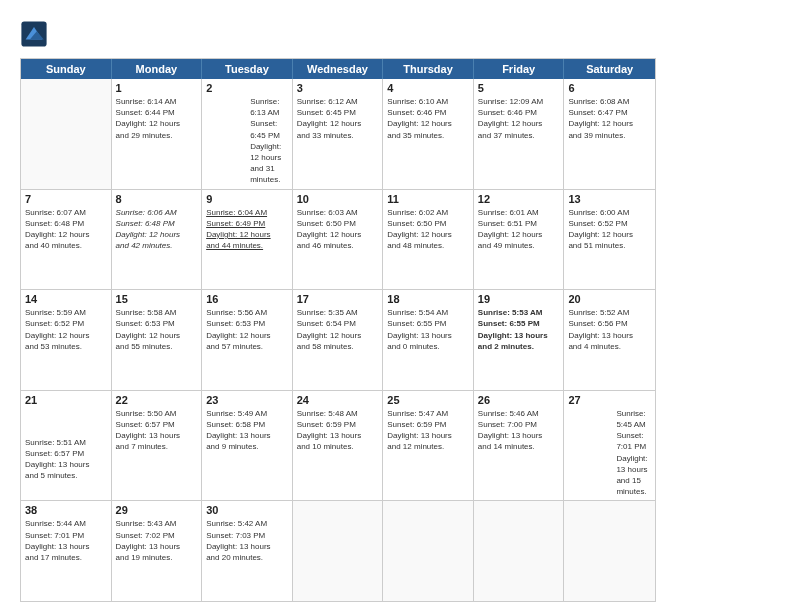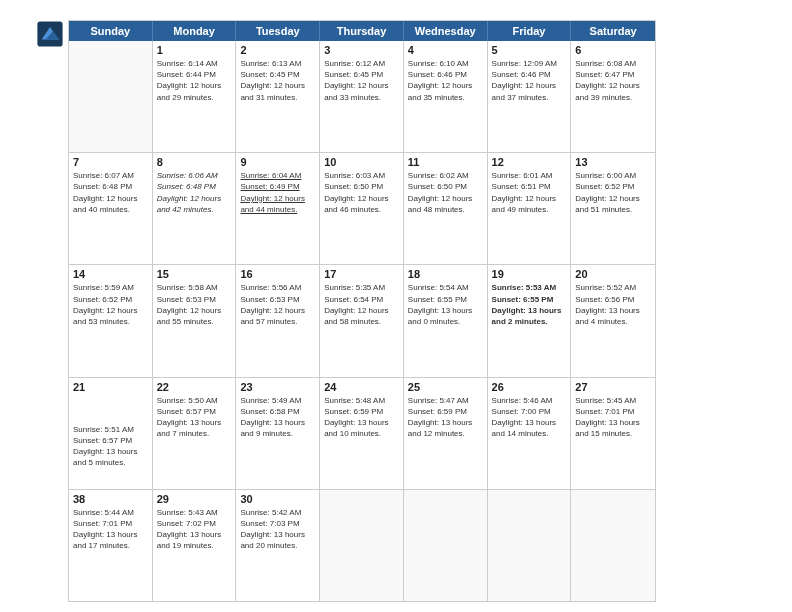--- a/index.html
+++ b/index.html
@@ -6,23 +6,23 @@
     body {
       font-family: Arial, sans-serif;
       background: #fff;
       width: 792px;
       height: 612px;
       overflow: hidden;
     }
     .page {
       width: 676px;
       height: 612px;
-      padding: 20px 20px 10px 36px;
-      display: flex;
-      flex-direction: row;
+      padding: 20px 20px 10px 20px;
+      display: flex;
+      flex-direction: column;
     }
     .header {
       display: flex;
       align-items: flex-start;
       justify-content: space-between;
       margin-bottom: 10px;
     }
     .logo {
       display: flex;
       align-items: center;
@@ -126,38 +126,38 @@
       <div class="month-title"></div>
       <div class="subtitle"></div>
     </div>
   </div>
 
   <div class="calendar">
     <div class="cal-header-row">
     <div class="cal-header-cell">Sunday</div>
         <div class="cal-header-cell">Monday</div>
         <div class="cal-header-cell">Tuesday</div>
+        <div class="cal-header-cell">Wednesday</div>
         <div class="cal-header-cell">Thursday</div>
-        <div class="cal-header-cell">Wednesday</div>
         <div class="cal-header-cell">Friday</div>
         <div class="cal-header-cell">Saturday</div>
       </div>
     <div class="cal-body">
     <div class="cal-row">
           <div class="cal-cell empty"></div>
           <div class="cal-cell">
             <div class="day-num">1</div>
             <div class="day-info" style="white-space: pre-line;">Sunrise: 6:14 AM
 Sunset: 6:44 PM
 Daylight: 12 hours
 and 29 minutes.</div>
           </div>
           <div class="cal-cell">
             <div class="day-num">2</div>
-            <div class="day-info" style="white-space: pre-line;">Sunrise: 6:13 AM
+            <div class="day-info" style="white-space: pre-line; margin-left: 44px;">Sunrise: 6:13 AM
 Sunset: 6:45 PM
 Daylight: 12 hours
 and 31 minutes.</div>
           </div>
           <div class="cal-cell">
             <div class="day-num">3</div>
             <div class="day-info" style="white-space: pre-line;">Sunrise: 6:12 AM
 Sunset: 6:45 PM
 Daylight: 12 hours
 and 33 minutes.</div>
@@ -324,21 +324,21 @@
           </div>
           <div class="cal-cell">
             <div class="day-num">26</div>
             <div class="day-info" style="white-space: pre-line;">Sunrise: 5:46 AM
 Sunset: 7:00 PM
 Daylight: 13 hours
 and 14 minutes.</div>
           </div>
           <div class="cal-cell">
             <div class="day-num">27</div>
-            <div class="day-info" style="white-space: pre-line;">Sunrise: 5:45 AM
+            <div class="day-info" style="white-space: pre-line; margin-left: 48px;">Sunrise: 5:45 AM
 Sunset: 7:01 PM
 Daylight: 13 hours
 and 15 minutes.</div>
           </div>
         </div>
         <div class="cal-row">
           <div class="cal-cell">
             <div class="day-num">38</div>
             <div class="day-info" style="white-space: pre-line;">Sunrise: 5:44 AM
 Sunset: 7:01 PM

